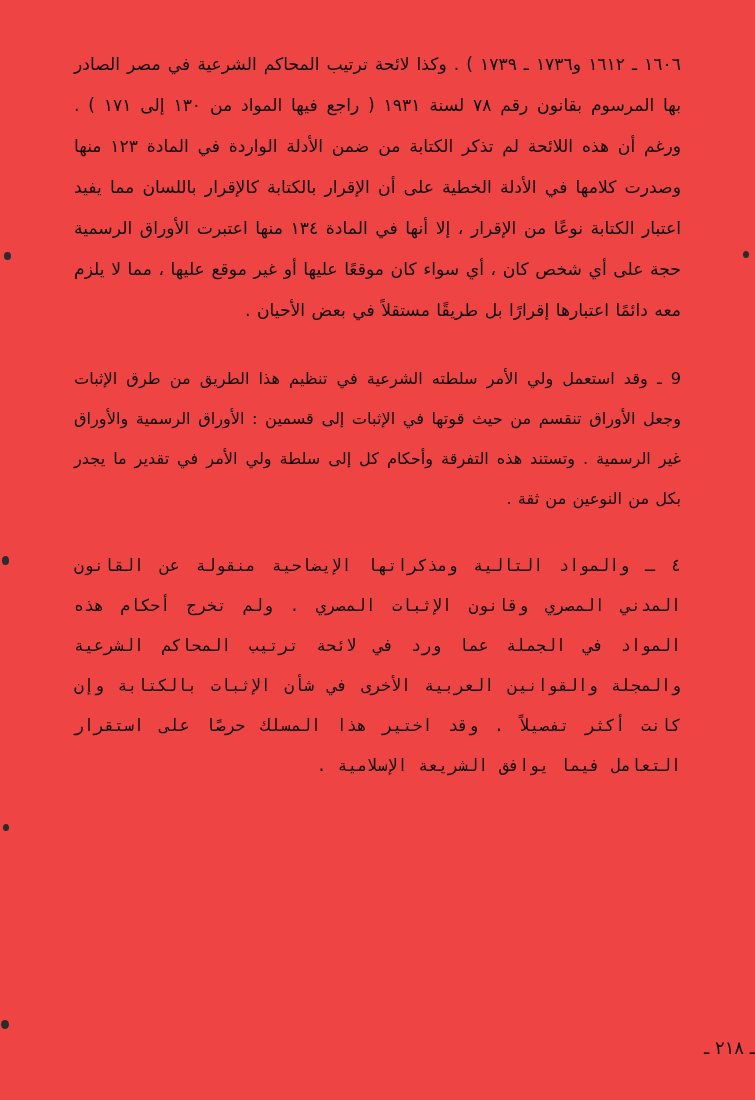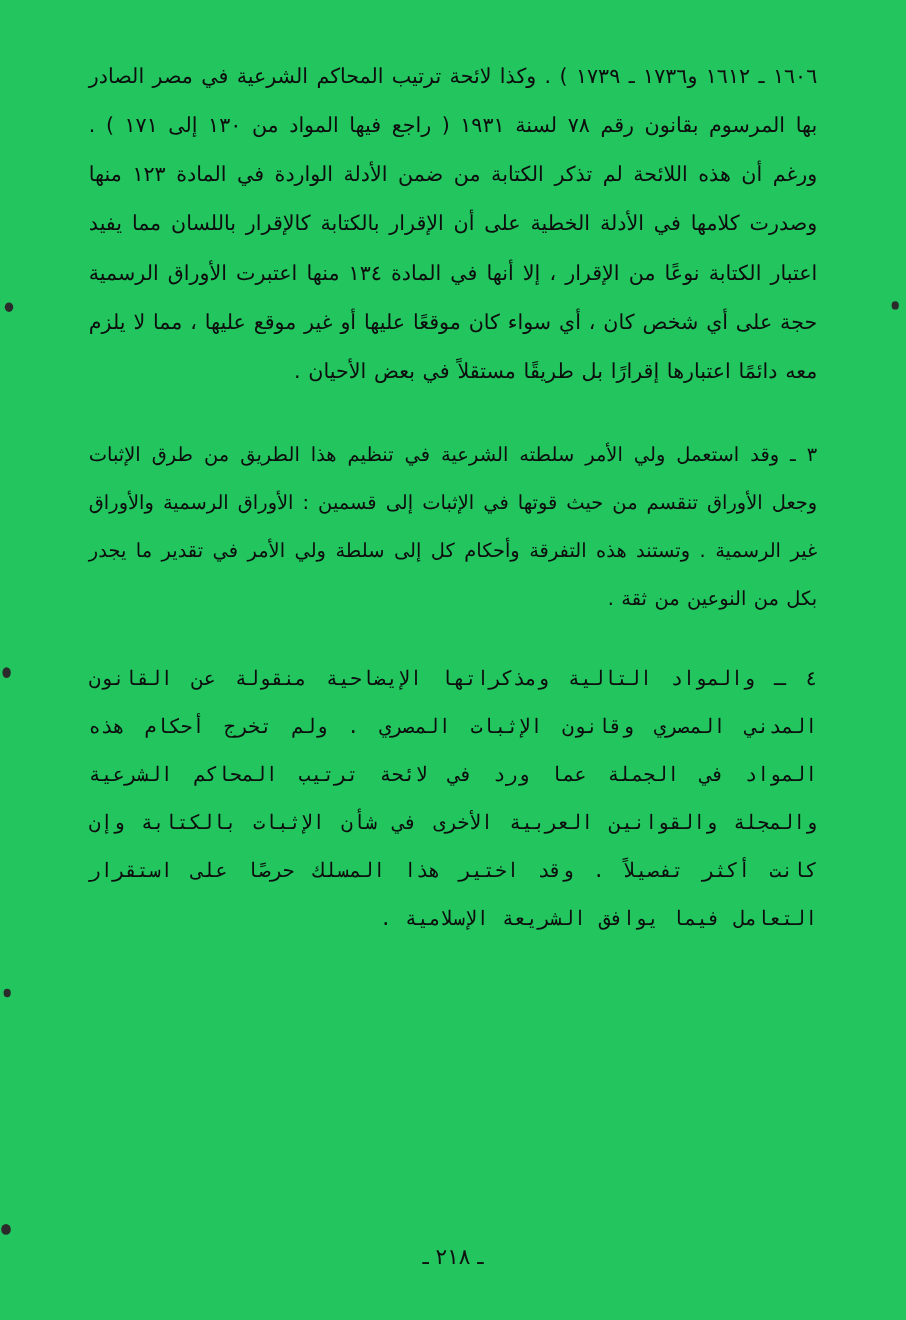--- a/index.html
+++ b/index.html
@@ -11,21 +11,21 @@
     width: 755px;
     height: 1100px;
     position: relative;
     font-family: "DejaVu Sans", "Liberation Sans", sans-serif;
     color: #000000;
     overflow: hidden;
   }
   .page {
     position: absolute;
     inset: 0;
-    background: #22c55e;
+    background: #ef4444;
   }
   
   .edge-mark {
     position: absolute;
     background: #2b2b2b;
     border-radius: 50%;
   }
   .em1 { left: 4px;  top: 252px; width: 7px;  height: 8px; }
   .em2 { left: 2px;  top: 556px; width: 7px;  height: 9px; }
   .em3 { left: 3px;  top: 824px; width: 6px;  height: 7px; }
@@ -62,39 +62,39 @@
     font-size: 16.6px;
     line-height: 40px;
     font-family: Liberation Mono, monospace;
   }
 
   .folio {
     position: absolute;
     bottom: 42px;
     left: 0;
     right: 0;
-    text-align: center;
+    text-align: right;
     font-size: 18px;
     letter-spacing: 1px;
     color: #101010;
   }
 </style>
 </head>
 <body>
 
 <div class="page">
 
   <span class="edge-mark em1"></span>
   <span class="edge-mark em2"></span>
   <span class="edge-mark em3"></span>
   <span class="edge-mark em4"></span>
   <span class="edge-mark em5"></span>
 
   <div class="content">
     <p class="para block1">١٦٠٦ ـ ١٦١٢ و١٧٣٦ ـ ١٧٣٩ ) . وكذا لائحة ترتيب المحاكم الشرعية في مصر الصادر بها المرسوم بقانون رقم ٧٨ لسنة ١٩٣١ ( راجع فيها المواد من ١٣٠ إلى ١٧١ ) . ورغم أن هذه اللائحة لم تذكر الكتابة من ضمن الأدلة الواردة في المادة ١٢٣ منها وصدرت كلامها في الأدلة الخطية على أن الإقرار بالكتابة كالإقرار باللسان مما يفيد اعتبار الكتابة نوعًا من الإقرار ، إلا أنها في المادة ١٣٤ منها اعتبرت الأوراق الرسمية حجة على أي شخص كان ، أي سواء كان موقعًا عليها أو غير موقع عليها ، مما لا يلزم معه دائمًا اعتبارها إقرارًا بل طريقًا مستقلاً في بعض الأحيان .</p>
 
-    <p class="para block2">٣ ـ وقد استعمل ولي الأمر سلطته الشرعية في تنظيم هذا الطريق من طرق الإثبات وجعل الأوراق تنقسم من حيث قوتها في الإثبات إلى قسمين : الأوراق الرسمية والأوراق غير الرسمية . وتستند هذه التفرقة وأحكام كل إلى سلطة ولي الأمر في تقدير ما يجدر بكل من النوعين من ثقة .</p>
+    <p class="para block2">9 ـ وقد استعمل ولي الأمر سلطته الشرعية في تنظيم هذا الطريق من طرق الإثبات وجعل الأوراق تنقسم من حيث قوتها في الإثبات إلى قسمين : الأوراق الرسمية والأوراق غير الرسمية . وتستند هذه التفرقة وأحكام كل إلى سلطة ولي الأمر في تقدير ما يجدر بكل من النوعين من ثقة .</p>
 
     <p class="para block3">٤ ـ والمواد التالية ومذكراتها الإيضاحية منقولة عن القانون المدني المصري وقانون الإثبات المصري . ولم تخرج أحكام هذه المواد في الجملة عما ورد في لائحة ترتيب المحاكم الشرعية والمجلة والقوانين العربية الأخرى في شأن الإثبات بالكتابة وإن كانت أكثر تفصيلاً . وقد اختير هذا المسلك حرصًا على استقرار التعامل فيما يوافق الشريعة الإسلامية .</p>
   </div>
 
   <div class="folio">ـ ٢١٨ ـ</div>
 </div>
 
 </body></html>

